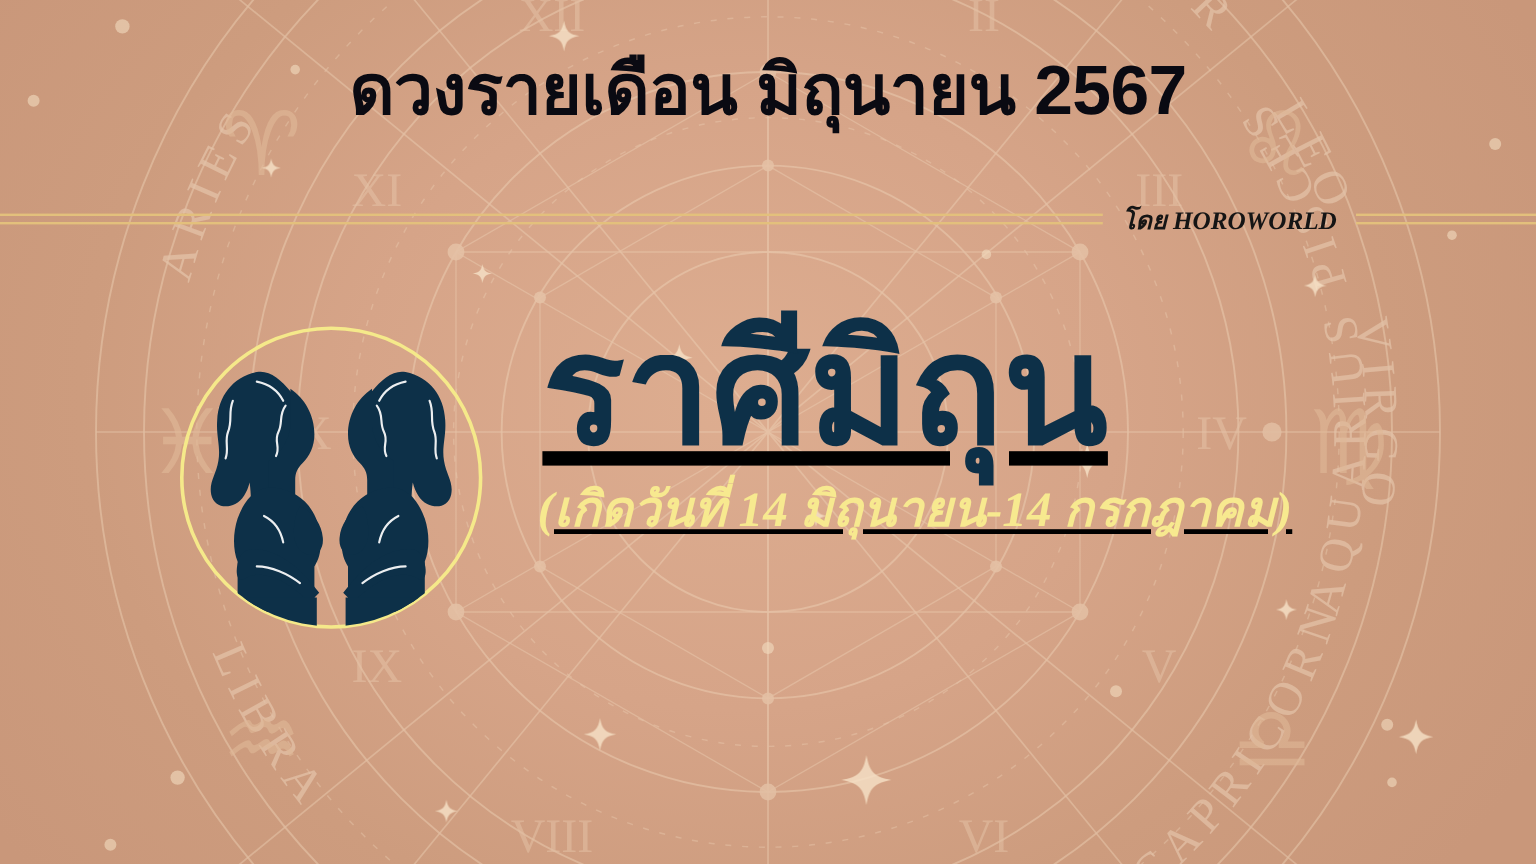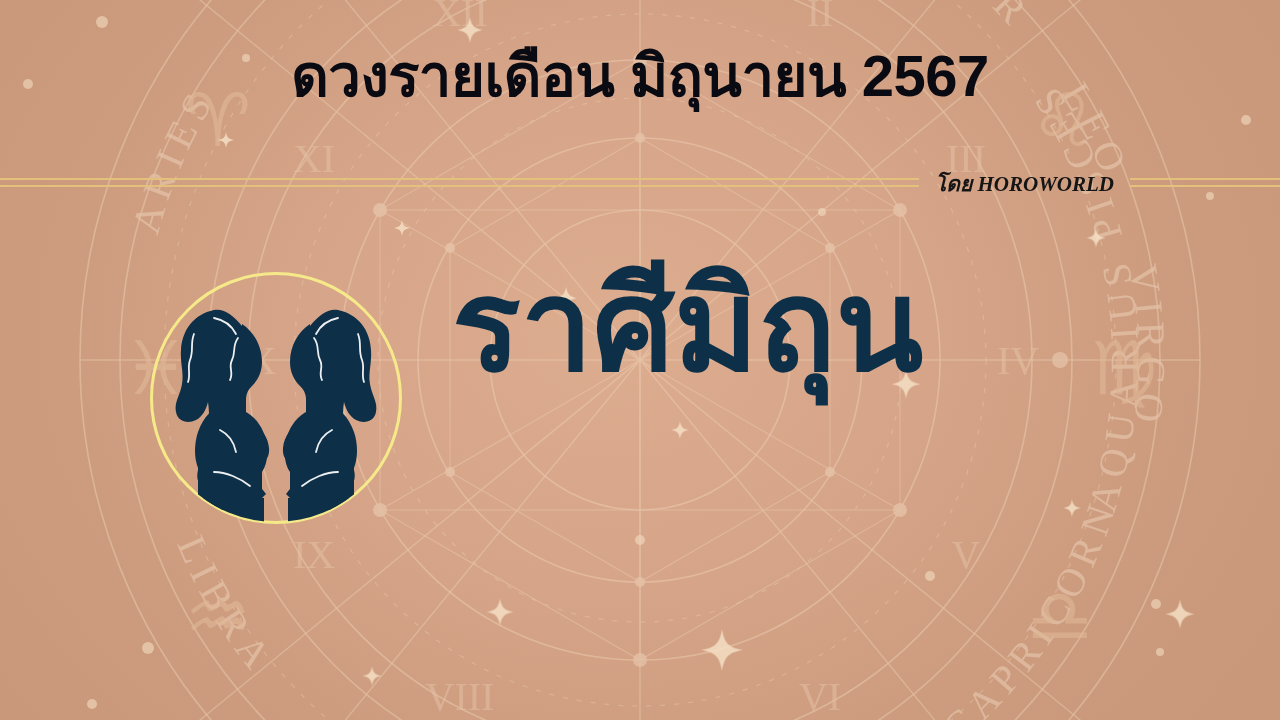--- a/index.html
+++ b/index.html
@@ -65,21 +65,21 @@
   }
   .emblem-ring{
     position:absolute;inset:0;border-radius:50%;
     border:3px solid #f5e98a;
     box-sizing:border-box;
   }
   .emblem svg{position:absolute;inset:0;width:100%;height:100%;}
 
   
   .sign-block{
-    position:absolute;left:430px;top:262px;width:740px;
+    position:absolute;left:430px;top:262px;width:740px;text-decoration:underline;
   }
   .sign-name{
     font-size:128px;line-height:1;font-weight:700;
     color:#0d3048;white-space:nowrap;
     text-align:left;
     padding-left:22px;
   }
   .sign-dates{
     margin-top:12px;
     padding-left:18px;
@@ -303,15 +303,16 @@
           <path d="M44,62 C40,72 44,78 40,88 C37,96 41,102 38,110"></path>
           <path d="M70,158 C78,162 84,170 86,180"></path>
           <path d="M64,200 C76,200 90,206 100,214"></path>
         </g>
       </g>
     </svg>
   </div>
 
   <div class="sign-block">
     <div class="sign-name">ราศีมิถุน</div>
+    <div class="sign-dates">(เกิดวันที่ 14 มิถุนายน-14 กรกฎาคม)</div>
   </div>
 
 </div>
 
 </body></html>

